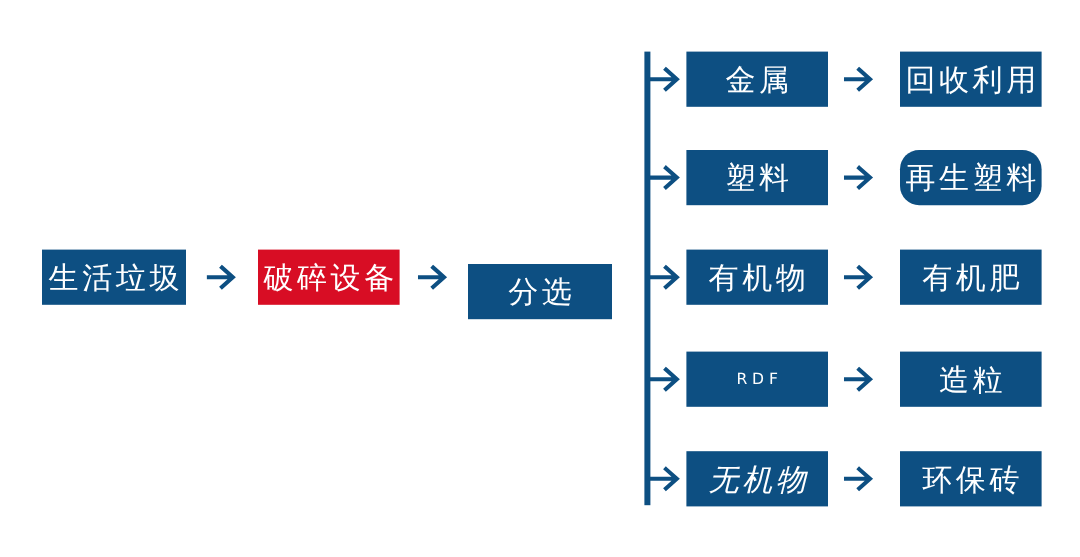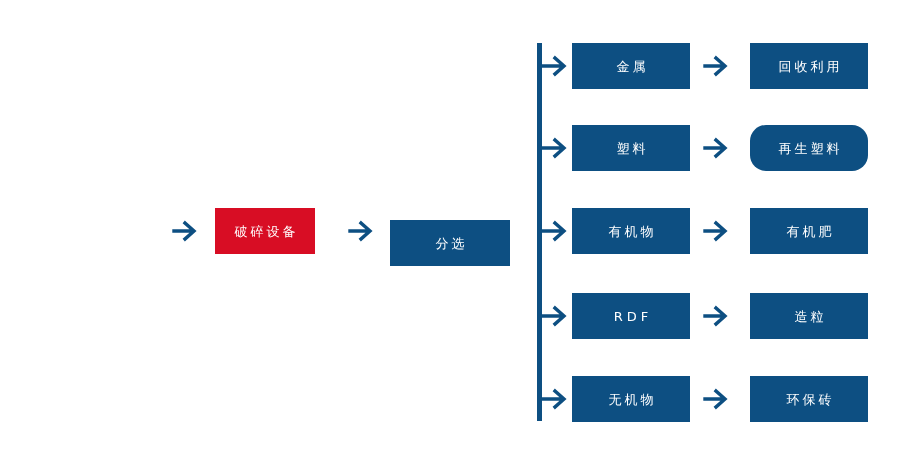--- a/index.html
+++ b/index.html
@@ -23,21 +23,21 @@
   }
 
   
   .node {
     position: absolute;
     box-sizing: border-box;
     display: flex;
     align-items: center;
     justify-content: center;
     color: #ffffff;
-    font-size: 13px;
+    font-size: 25px;
     letter-spacing: 3px;
     line-height: 1;
     text-indent: 3px; 
     font-weight: normal;
     white-space: nowrap;
     user-select: none;
   }
   .node.blue { background: #0d4f82; }
   .node.red  { background: #d80d24; }
 
@@ -58,28 +58,29 @@
   .trunk {
     position: absolute;
     background: #0d4f82;
   }
 </style>
 </head>
 <body>
 
 <div id="flowchart">
 
+  <div class="node blue" style="left:35px; top:208px; width:120px; height:46px;">生活垃圾</div>
 
   <span class="arrow" style="left:172px; top:218px;">
     <svg width="28" height="26" viewBox="0 0 28 26" aria-hidden="true">
       <path d="M2 13 H20 M13 5 L22 13 L13 21" stroke="#0d4f82" stroke-width="3.4" fill="none" stroke-linecap="square" stroke-linejoin="miter"></path>
     </svg>
   </span>
 
-  <div class="node red" style="left:215px; top:208px; width:100px; height:46px;">破碎设备</div>
+  <div class="node red" style="left:215px; top:208px; width:118px; height:46px;">破碎设备</div>
 
   <span class="arrow" style="left:348px; top:218px;">
     <svg width="28" height="26" viewBox="0 0 28 26" aria-hidden="true">
       <path d="M2 13 H20 M13 5 L22 13 L13 21" stroke="#0d4f82" stroke-width="3.4" fill="none" stroke-linecap="square" stroke-linejoin="miter"></path>
     </svg>
   </span>
 
   <div class="node blue" style="left:390px; top:208px; width:120px; height:46px;margin-top:12px;">分选</div>
 
   <div class="trunk" style="left:537px; top:43px; width:5px; height:378px;"></div>
@@ -147,21 +148,21 @@
   </span>
 
   <div class="node blue" style="left:750px; top:293px; width:118px; height:46px;">造粒</div>
 
   <span class="arrow" style="left:540px; top:386px;">
     <svg width="30" height="26" viewBox="0 0 30 26" aria-hidden="true">
       <path d="M0 13 H22 M15 5 L24 13 L15 21" stroke="#0d4f82" stroke-width="3.4" fill="none" stroke-linecap="square" stroke-linejoin="miter"></path>
     </svg>
   </span>
 
-  <div class="node blue" style="left:572px; top:376px; width:118px; height:46px;">无机物</div>
+  <div class="node blue" style="left:572px; top:376px; width:118px; height:46px;font-style:italic;">无机物</div>
 
   <span class="arrow" style="left:703px; top:386px;">
     <svg width="28" height="26" viewBox="0 0 28 26" aria-hidden="true">
       <path d="M2 13 H20 M13 5 L22 13 L13 21" stroke="#0d4f82" stroke-width="3.4" fill="none" stroke-linecap="square" stroke-linejoin="miter"></path>
     </svg>
   </span>
 
   <div class="node blue" style="left:750px; top:376px; width:118px; height:46px;">环保砖</div>
 
 </div>

